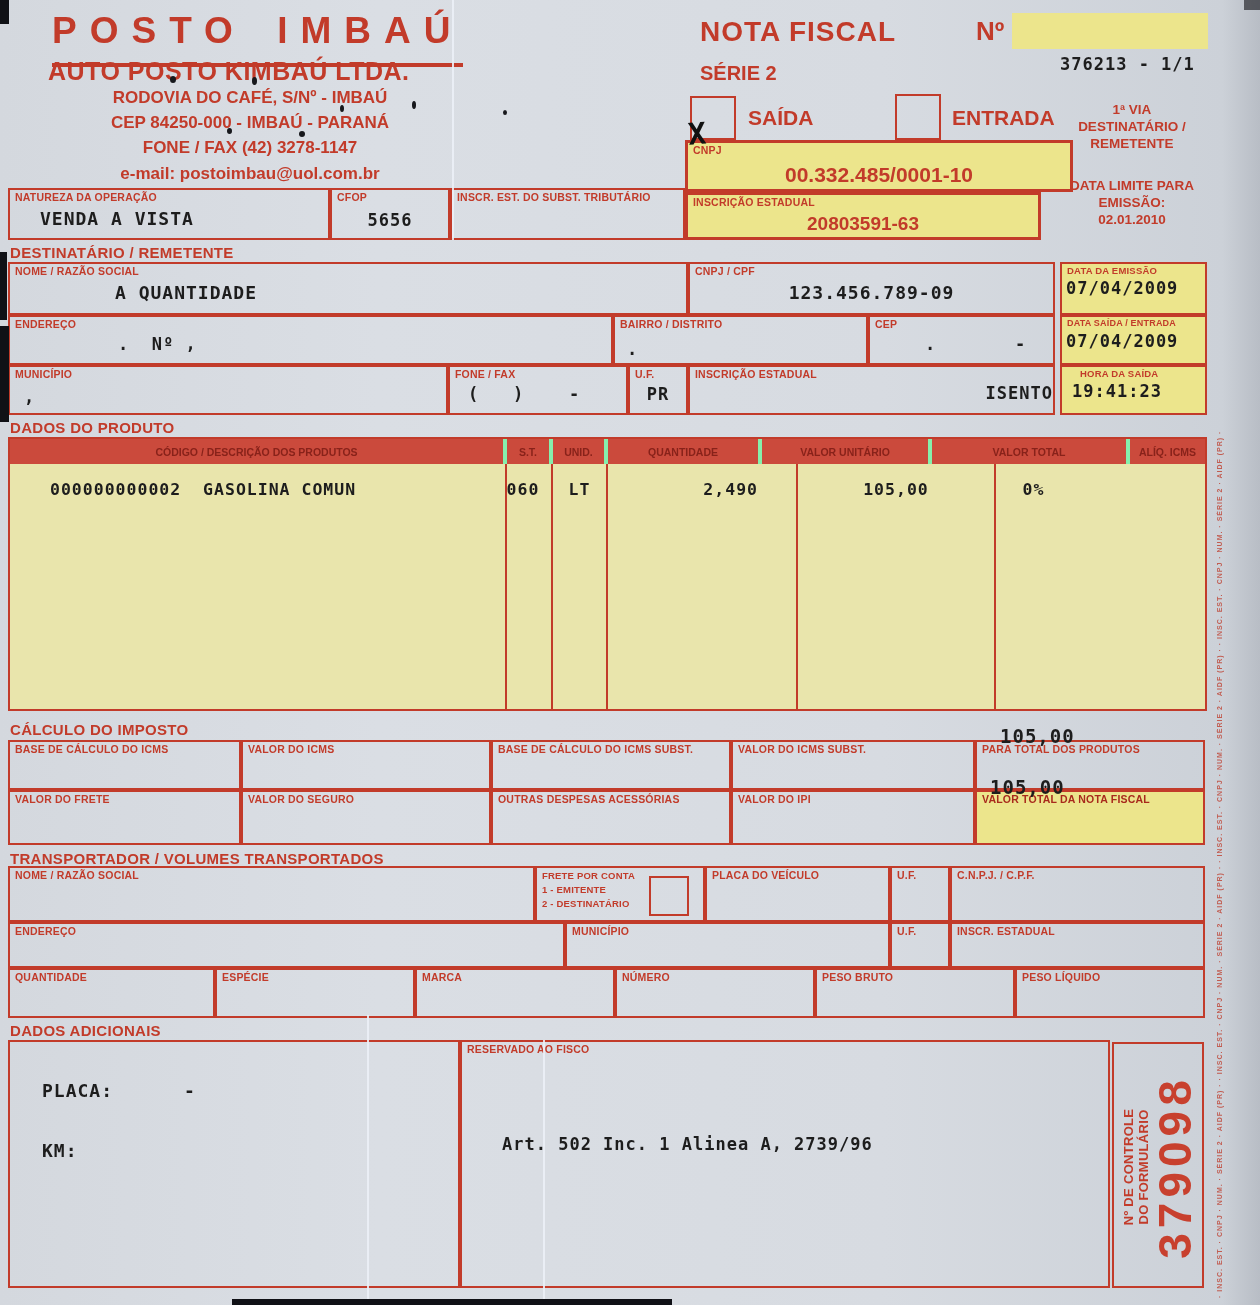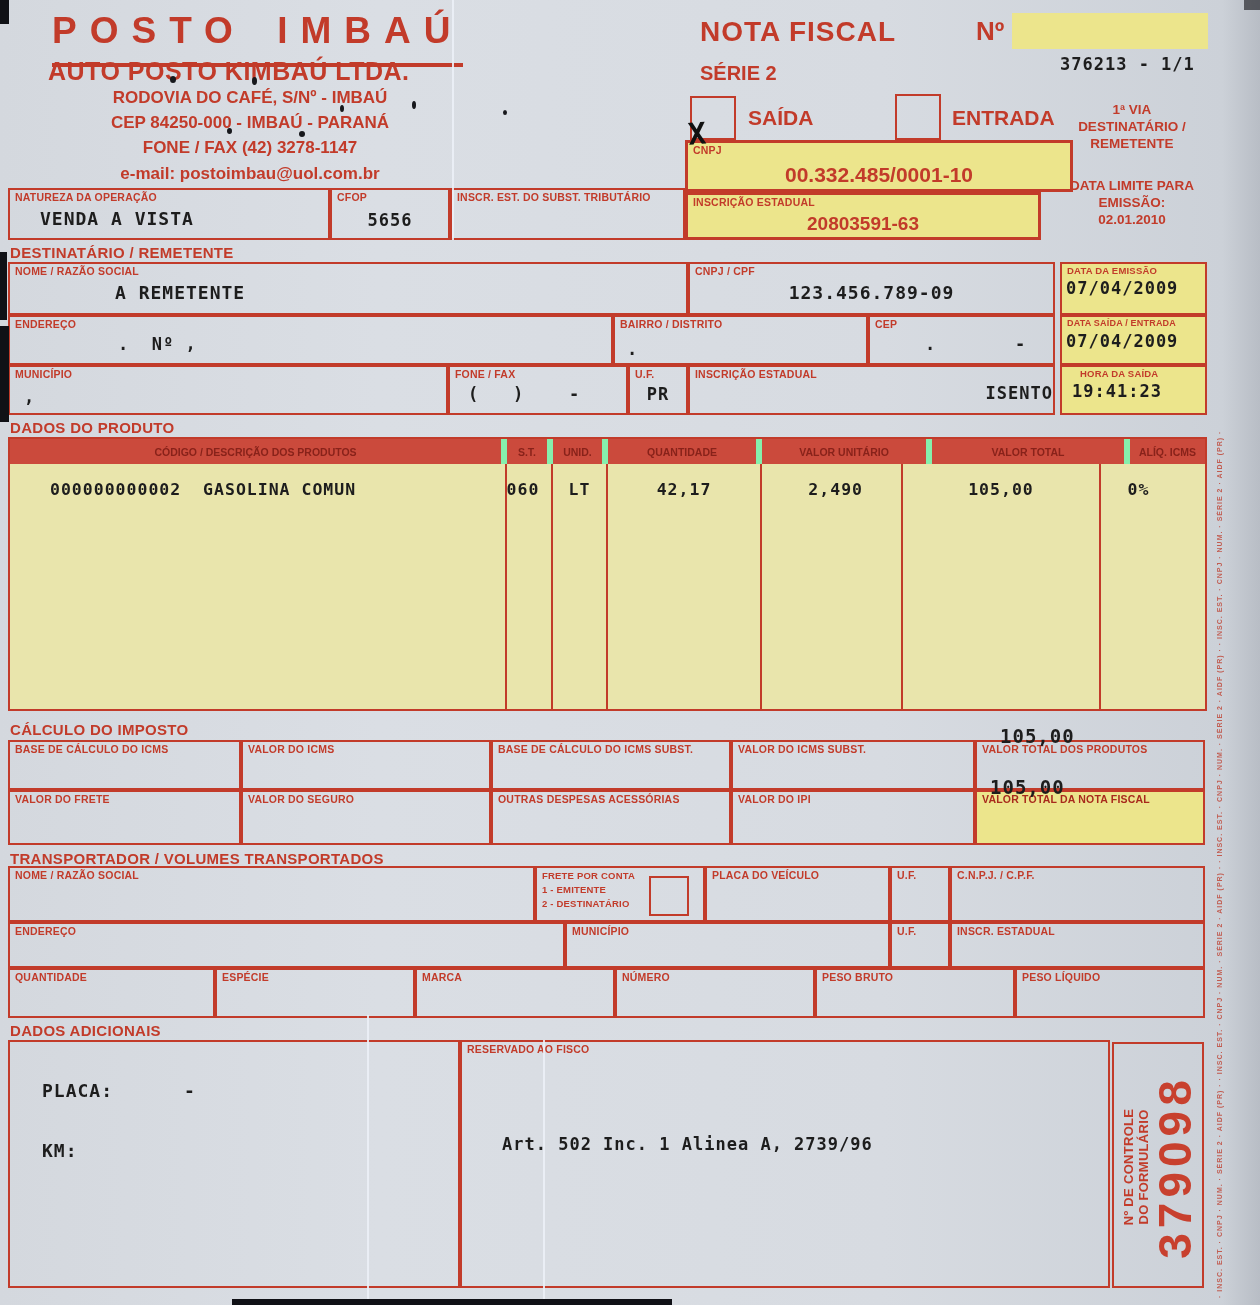--- a/index.html
+++ b/index.html
@@ -19,21 +19,21 @@
   .tv{position:absolute;font-family:"DejaVu Sans Mono","Liberation Mono",monospace;font-weight:bold;font-size:17px;color:var(--ink);letter-spacing:1px;white-space:pre}
   .rv{position:absolute;font-weight:bold;color:var(--red);white-space:nowrap}
   .sect{position:absolute;font-weight:bold;font-size:15px;color:var(--red);letter-spacing:.3px;white-space:nowrap}
   .yellow{background:var(--yl)}
   .chk{position:absolute;border:2px solid var(--red);background:transparent}
   .co-line{position:absolute;left:60px;width:380px;text-align:center;font-weight:bold;color:var(--red);font-size:17px;white-space:nowrap}
   .via-line{position:absolute;left:1048px;width:168px;text-align:center;font-weight:bold;color:var(--red);font-size:13.5px;white-space:nowrap}
   
   .tbl{position:absolute;left:8px;top:437px;width:1199px;height:274px;border:2px solid var(--red)}
   .thead{display:flex;height:25px;background:#cb4a3c}
-  .th{font-weight:bold;font-size:10.5px;color:#88221a;display:flex;align-items:center;justify-content:center;border-right:6px solid #86efac;overflow:hidden;white-space:nowrap}
+  .th{font-weight:bold;font-size:10.5px;color:#88221a;display:flex;align-items:center;justify-content:center;border-right:4px solid #86efac;overflow:hidden;white-space:nowrap}
   .tbody{display:flex;height:245px;background:var(--tbl-yl)}
   .td{border-right:2px solid var(--red);position:relative;height:100%}
   .td:last-child,.th:last-child{border-right:none}
   .cellval{position:absolute;top:16px;width:100%;text-align:center;font-family:"DejaVu Sans Mono","Liberation Mono",monospace;font-weight:bold;font-size:16.5px;color:var(--ink);letter-spacing:1px;white-space:pre}
   .fold{position:absolute;width:2px;background:rgba(235,240,246,.9)}
   .speck{position:absolute;background:#17181c;border-radius:50%}
   .edgebar{position:absolute;background:#101116}
   .microtext{position:absolute;left:1216px;top:1298px;width:1140px;height:14px;
     transform:rotate(-90deg);transform-origin:0 0;
     font-size:7px;font-weight:bold;color:rgba(190,62,46,.8);letter-spacing:1px;white-space:nowrap;overflow:hidden}
@@ -92,21 +92,21 @@
     <span class="tv" style="left:0;right:0;top:20px;text-align:center">5656</span>
   </div>
   <div class="b" style="left:450px;top:188px;width:235px;height:52px">
     <span class="lb">INSCR. EST. DO SUBST. TRIBUTÁRIO</span>
   </div>
 
   <div class="sect" style="left:10px;top:244px">DESTINATÁRIO / REMETENTE</div>
 
   <div class="b" style="left:8px;top:262px;width:680px;height:53px">
     <span class="lb">NOME / RAZÃO SOCIAL</span>
-    <span class="tv" style="left:105px;top:18px;font-size:18px">A REMETENTE</span>
+    <span class="tv" style="left:105px;top:18px;font-size:18px">A QUANTIDADE</span>
   </div>
   <div class="b" style="left:688px;top:262px;width:367px;height:53px">
     <span class="lb">CNPJ / CPF</span>
     <span class="tv" style="left:0;right:0;top:18px;text-align:center;font-size:18px">123.456.789-09</span>
   </div>
   <div class="b yellow" style="left:1060px;top:262px;width:147px;height:53px">
     <span class="lb" style="font-size:9.5px">DATA DA EMISSÃO</span>
     <span class="tv" style="left:4px;top:14px;font-size:17px">07/04/2009</span>
   </div>
 
@@ -163,24 +163,21 @@
     <div class="tbody">
       <div class="td" style="width:497px">
         <span class="cellval" style="text-align:left;padding-left:40px">000000000002  GASOLINA COMUN</span>
       </div>
       <div class="td" style="width:46px">
         <span class="cellval" style="left:-6px">060</span>
       </div>
       <div class="td" style="width:55px">
         <span class="cellval">LT</span>
       </div>
-      <div class="td" style="width:154px">
-        <span class="cellval">42,17</span>
-      </div>
-      <div class="td" style="width:141px">
+      <div class="td" style="width:190px">
         <span class="cellval" style="text-align:right;padding-right:38px">2,490</span>
       </div>
       <div class="td" style="width:198px">
         <span class="cellval">105,00</span>
       </div>
       <div class="td" style="width:75px">
         <span class="cellval">0%</span>
       </div>
     </div>
   </div>
@@ -193,21 +190,21 @@
   <div class="b" style="left:241px;top:740px;width:250px;height:50px">
     <span class="lb">VALOR DO ICMS</span>
   </div>
   <div class="b" style="left:491px;top:740px;width:240px;height:50px">
     <span class="lb">BASE DE CÁLCULO DO ICMS SUBST.</span>
   </div>
   <div class="b" style="left:731px;top:740px;width:244px;height:50px">
     <span class="lb">VALOR DO ICMS SUBST.</span>
   </div>
   <div class="b" style="left:975px;top:740px;width:230px;height:50px">
-    <span class="lb">VALOR TOTAL DOS PRODUTOS</span>
+    <span class="lb">PARA TOTAL DOS PRODUTOS</span>
   </div>
   <div class="tv" style="left:1000px;top:725px;font-size:19px;z-index:6">105,00</div>
 
   <div class="b" style="left:8px;top:790px;width:233px;height:55px">
     <span class="lb">VALOR DO FRETE</span>
   </div>
   <div class="b" style="left:241px;top:790px;width:250px;height:55px">
     <span class="lb">VALOR DO SEGURO</span>
   </div>
   <div class="b" style="left:491px;top:790px;width:240px;height:55px">

